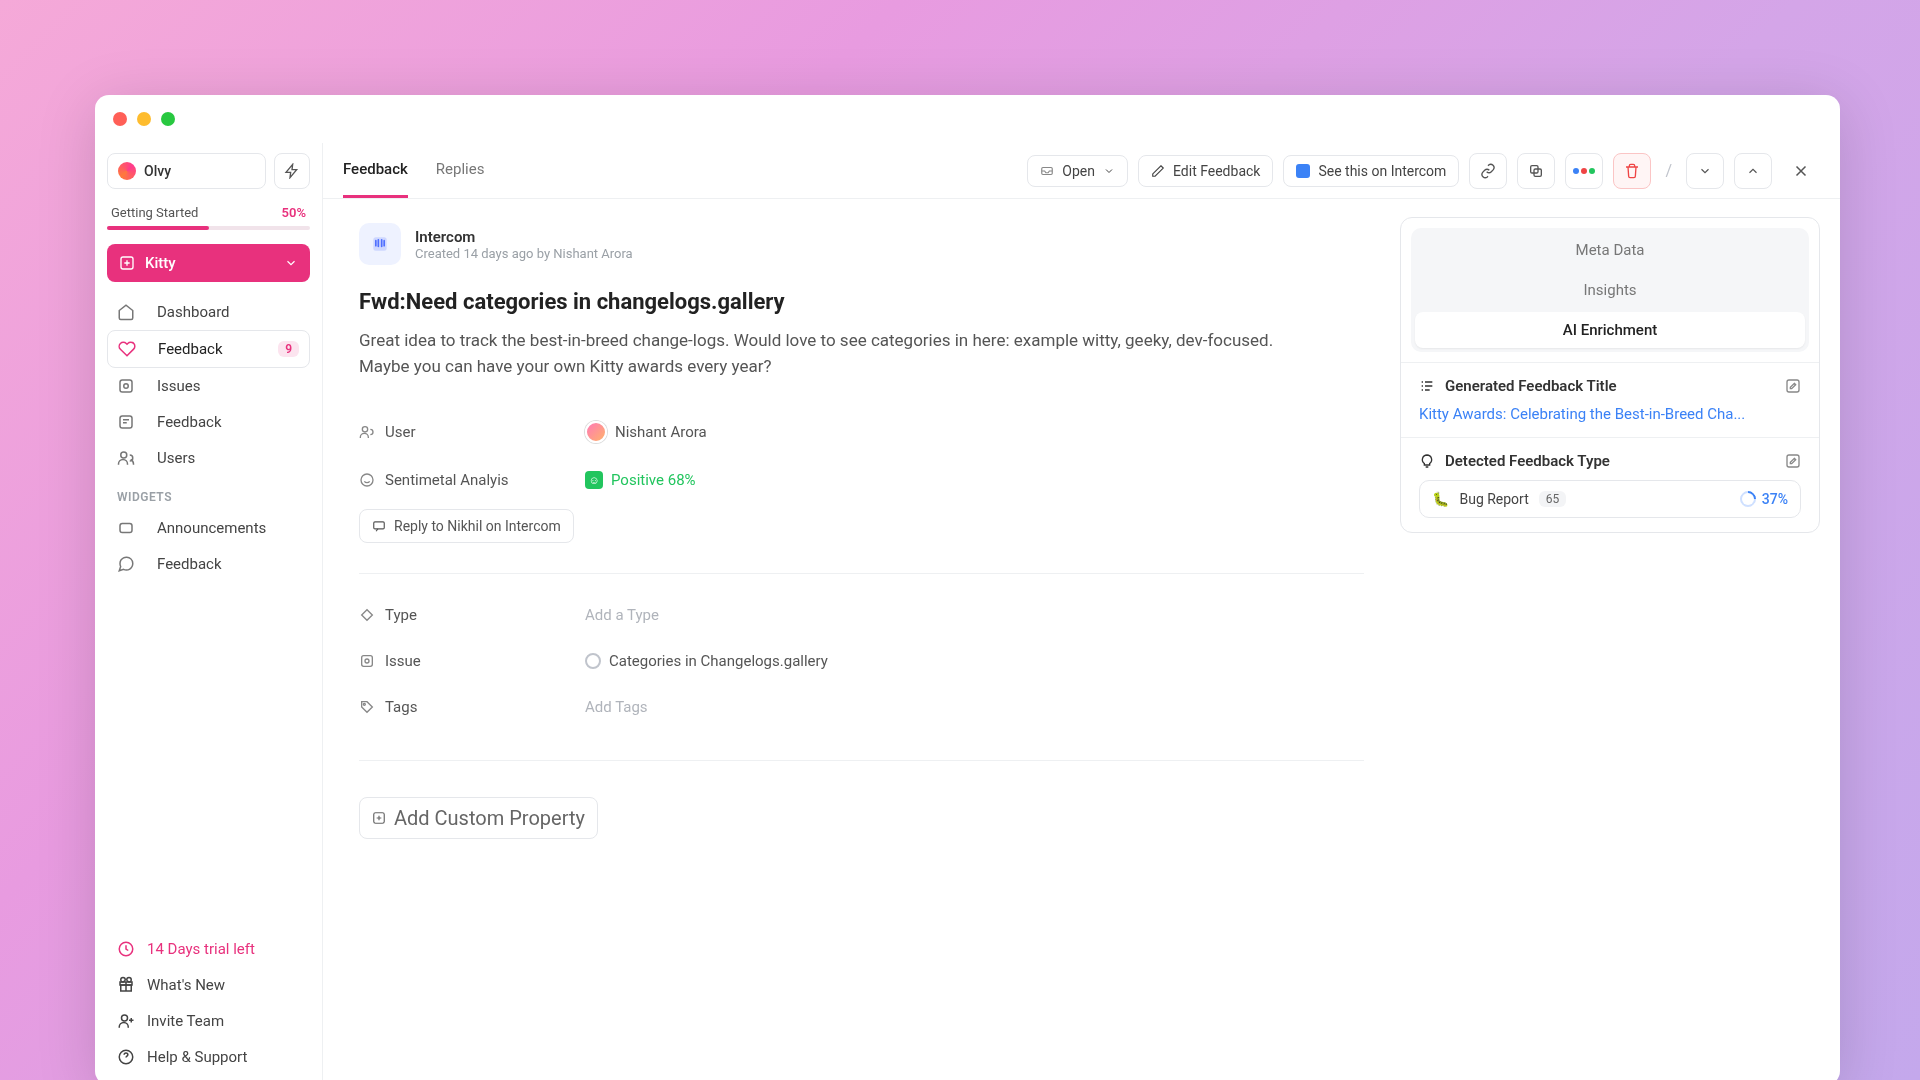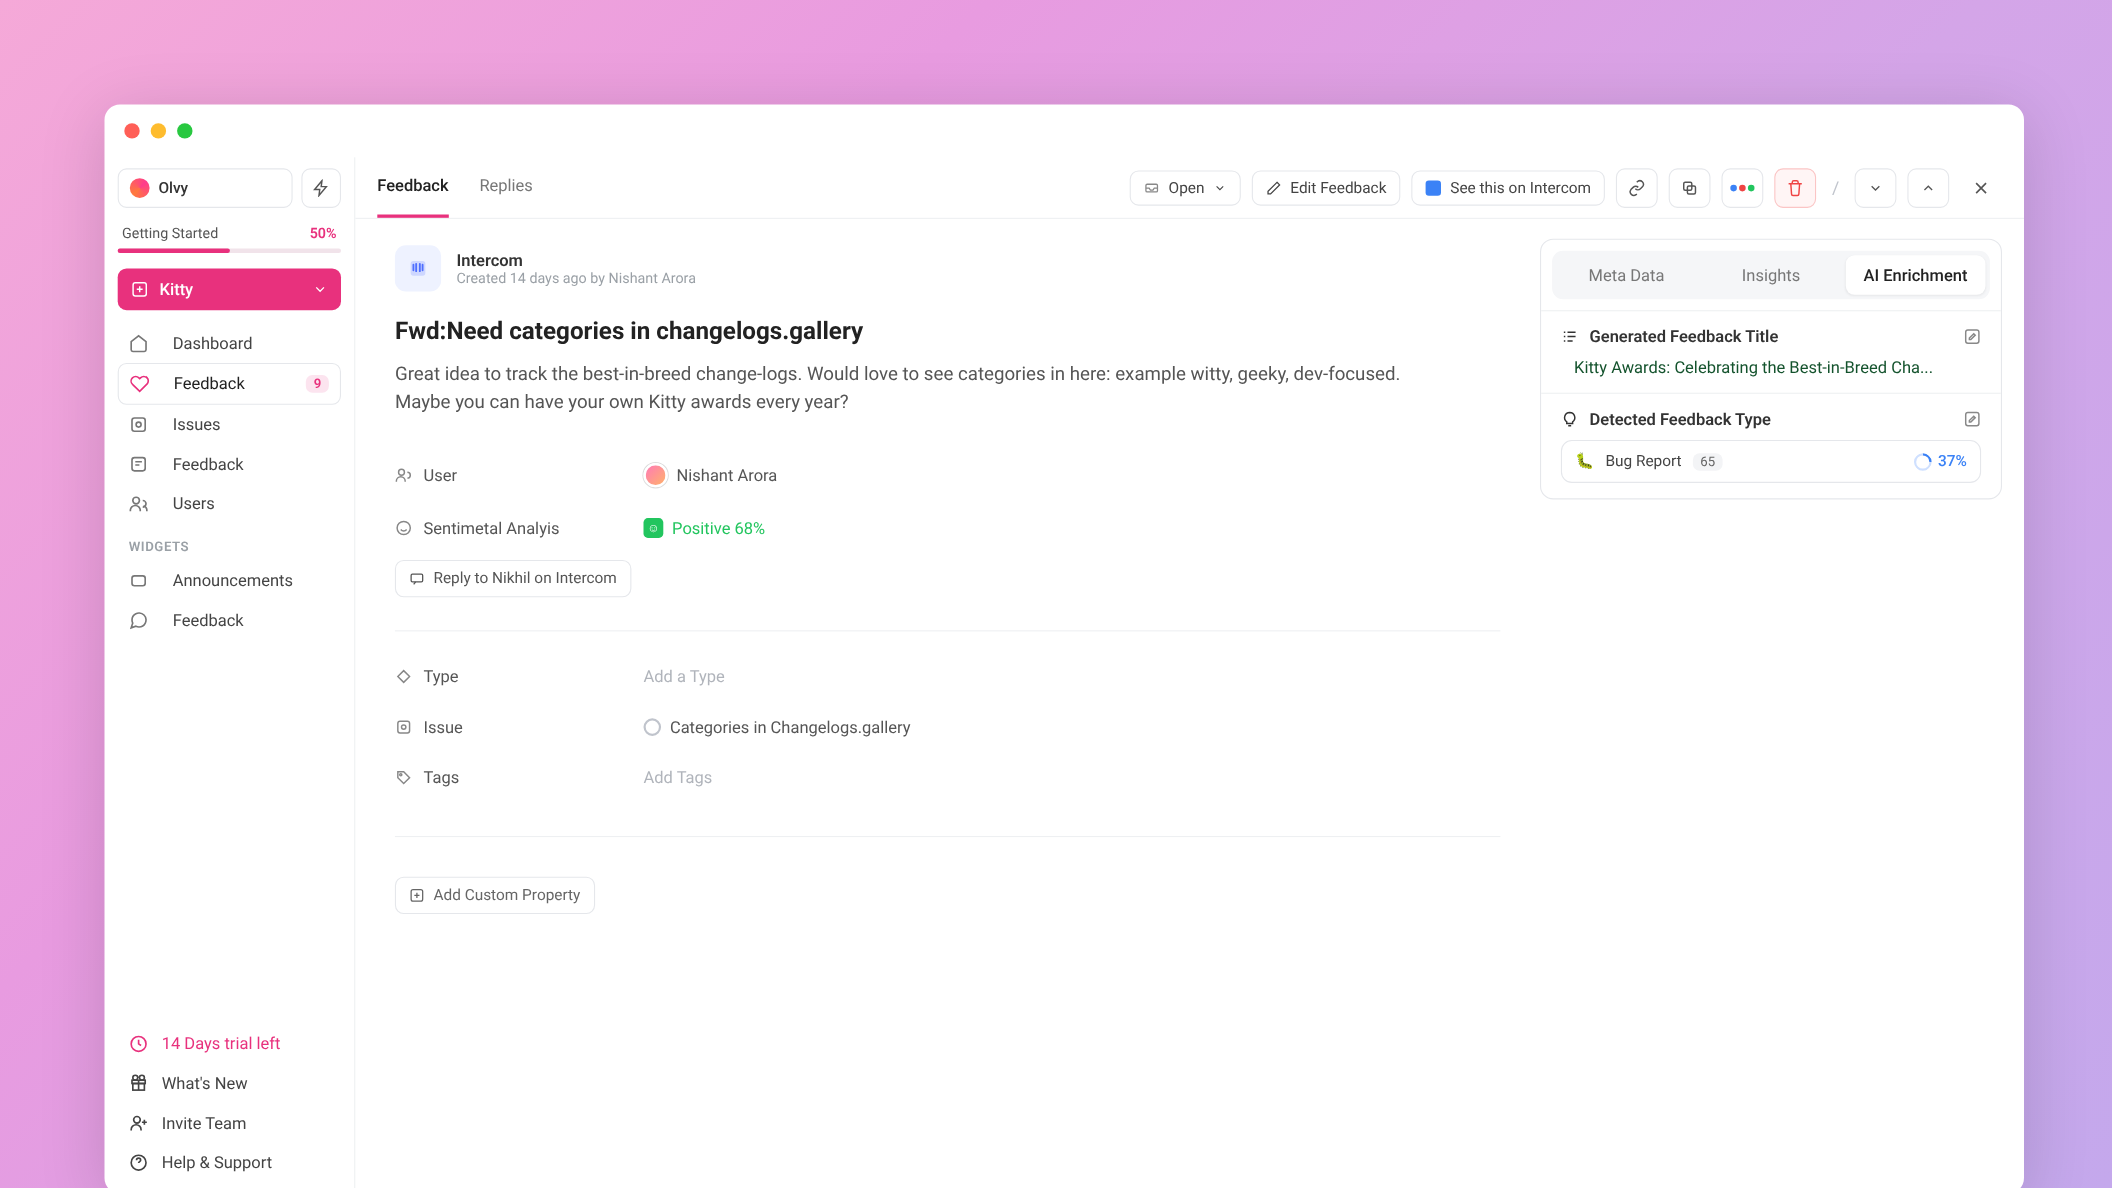--- a/index.html
+++ b/index.html
@@ -136,37 +136,37 @@
 .avatar { width: 22px; height: 22px; border-radius: 50%; background: linear-gradient(135deg,#ff7ab6,#ffb26b); border: 2px solid #fff; box-shadow: 0 0 0 1px #ddd; }
 .senti { width: 18px; height: 18px; border-radius: 4px; background: #22c55e; display:inline-flex; align-items:center; justify-content:center; color:#fff; font-size:11px;}
 .reply-btn {
   border: 1px solid #e5e7eb; border-radius: 8px; padding: 8px 12px; display: inline-flex;
   align-items: center; gap: 8px; font-size: 14px; color: #555; margin-top: 6px;
 }
 .hr { border: none; border-top: 1px solid #eef0f2; margin: 30px 0 18px; }
 .issue-dot { width:16px; height:16px; border-radius:50%; border:2px solid #c0c4cc; }
 .add-prop {
   border: 1px solid #e5e7eb; border-radius: 8px; padding: 8px 12px; display: inline-flex;
-  align-items: center; gap: 8px; font-size: 14px; color: #666; margin-top: 18px;
+  align-items: center; gap: 8px; font-size: 20px; color: #666; margin-top: 18px;
 }
 
 .ai-panel {
   width: 440px; padding: 18px 20px 0 0;
 }
 .ai-card {
   border: 1px solid #e5e7eb; border-radius: 12px; background: #fff; overflow: hidden;
 }
-.ai-tabs { display: flex; background: #f5f6f8; border-radius: 10px; margin: 10px; padding: 4px; gap: 4px; }
+.ai-tabs { display: flex; background: #f5f6f8; border-radius: 10px; margin: 10px; padding: 4px; gap: 4px; flex-direction: column; }
 .ai-tab { flex: 1; text-align: center; padding: 9px 6px; font-size: 15px; color: #777; border-radius: 8px; }
 .ai-tab.active { background: #fff; color: #222; font-weight: 500; box-shadow: 0 1px 2px rgba(0,0,0,0.06); }
 .ai-sec { padding: 14px 18px; border-top: 1px solid #eef0f2; }
 .ai-sec:first-of-type { border-top: none; }
 .ai-sec-head { display: flex; align-items: center; gap: 10px; font-size: 15px; font-weight: 600; color: #333; margin-bottom: 10px; }
 .ai-sec-head .edit { margin-left: auto; color: #888; }
-.ai-value { font-size: 15px; color: #14532d; white-space: nowrap; overflow: hidden; text-overflow: ellipsis; margin-left: 12px; }
+.ai-value { font-size: 15px; color: #3b82f6; white-space: nowrap; overflow: hidden; text-overflow: ellipsis; }
 .type-card {
   border: 1px solid #e5e7eb; border-radius: 10px; padding: 10px 12px; display: flex;
   align-items: center; gap: 10px; font-size: 14px; color: #444; margin-top: 6px;
 }
 .type-badge { background: #f3f4f6; border-radius: 6px; padding: 1px 7px; font-size: 12px; color: #666; }
 .type-pct { margin-left: auto; display: flex; align-items: center; gap: 6px; color: #3b82f6; font-size: 14px; font-weight: 500; }
 .ring { width: 16px; height: 16px; border-radius: 50%; border: 2px solid #cfe0ff; border-top-color: #3b82f6; transform: rotate(45deg); }
 svg { display: block; }
 </style>
 </head>

